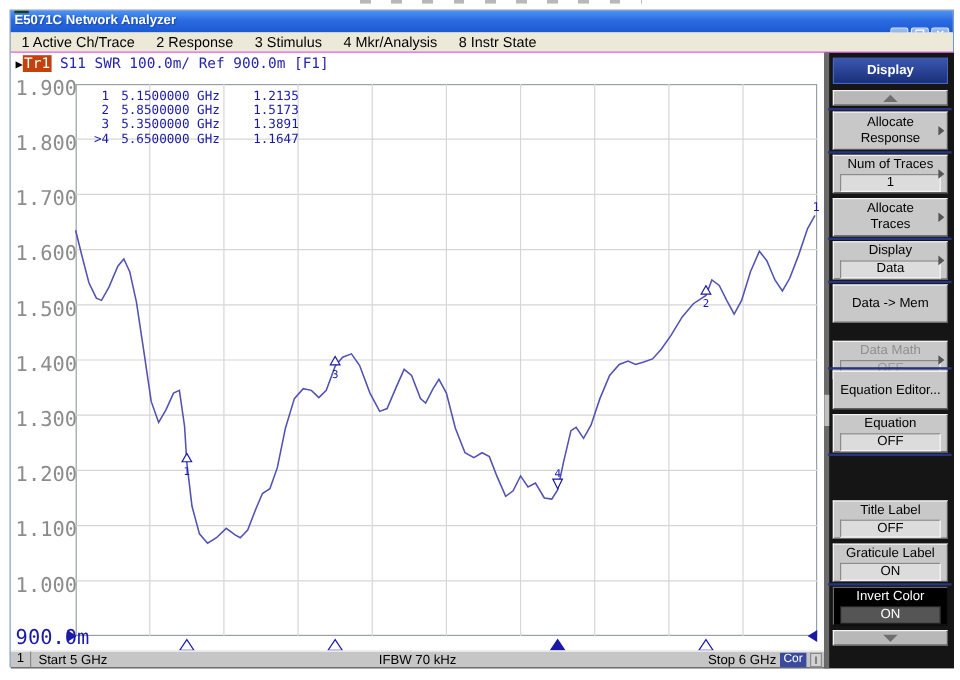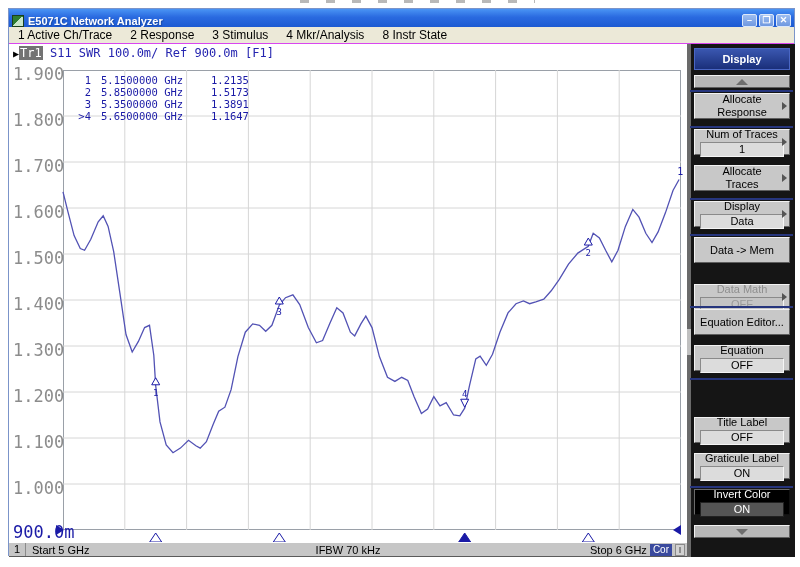--- a/index.html
+++ b/index.html
@@ -8,40 +8,40 @@
 
   .top-frag { position:absolute; left:300px; top:0; width:235px; height:3px;
     background:repeating-linear-gradient(90deg,#9a9a9a 0 9px, transparent 9px 26px); opacity:.7; }
 
   .win { position:absolute; left:8px; top:8px; width:787px; height:548px;
     border:1px solid #7b94c9; background:#ece9d8; }
 
   
   .titlebar { position:absolute; left:0; top:0; width:100%; height:18px;
     background:linear-gradient(180deg,#4a94f4 0%, #2a6ae0 45%, #1c5ad2 100%);
-    display:flex; align-items:flex-end; padding:0 3px; }
+    display:flex; align-items:flex-start; padding:0 3px;flex-direction:column; }
   .appicon { width:12px; height:12px; margin-right:4px;
     background:linear-gradient(135deg,#2e7d32 0 50%, #c8e6c9 50% 100%); border:1px solid #1b3f1d; }
   .title-text { color:#ffffff; font-size:11px; font-weight:bold; text-shadow:1px 1px 1px #1a4aa8; }
   .winbtns { margin-left:auto; display:flex; gap:2px; }
   .wbtn { width:15px; height:13px; background:linear-gradient(180deg,#9dbdf0,#6f98e0);
     border:1px solid #dce8fa; border-radius:2px; color:#fff; font-size:9px; line-height:11px;
     text-align:center; font-weight:bold; }
 
   
   .menubar { position:absolute; left:0; top:18px; width:100%; height:17px; background:#ece9d8;
     border-bottom:1px solid #d946ef; display:flex; align-items:center; font-size:12px; color:#000; }
   .menu-item { padding:0 9px; }
 
   
   .graph { position:absolute; left:0; top:35px; width:678px; height:498px; background:#ffffff; }
   .trace-hdr { position:absolute; left:4px; top:2px; font-family:"DejaVu Sans Mono", monospace;
     font-size:12px; color:#2525b0; white-space:pre; }
   .trace-hdr .arr { color:#000; font-size:10px; }
-  .trace-hdr .tr1 { background:#737373; color:#ffffff; padding:0 1px; }
+  .trace-hdr .tr1 { background:#c2410c; color:#ffffff; padding:0 1px; }
 
   .plot-border { position:absolute; left:54px; top:26px; width:618px; height:460px;
     border:1px solid #9aa0a8; }
   #plot-svg { position:absolute; left:54px; top:26px; width:618px; height:474px; overflow:visible; }
 
   .ylab { position:absolute; left:4px; width:46px; text-align:right;
     font-family:"DejaVu Sans Mono", monospace; font-size:17px; color:#8c8c8c; }
   .ylab.ref { color:#1a1aa6; }
   .ref-tri-left { position:absolute; left:47px; top:481px; width:0; height:0;
     border-left:8px solid #1a1aa6; border-top:5px solid transparent; border-bottom:5px solid transparent; }
@@ -64,21 +64,21 @@
   .sb-ifbw { position:absolute; left:0; width:100%; text-align:center; }
   .sb-right { margin-left:auto; display:flex; align-items:center; gap:3px; padding-right:2px; z-index:1; }
   .cor-badge { background:#3a4a9e; color:#fff; padding:0 3px; font-size:10px; line-height:12px; }
   .excl-box { width:10px; text-align:center; background:#d2d2d2; border:1px solid #8a8a8a;
     font-size:9px; line-height:10px; color:#333; }
 
   
   .sidebar { position:absolute; left:678px; top:35px; width:108px; height:513px; background:#151515; }
   .sb-scrollstrip { position:absolute; left:0; top:0; width:4px; height:100%; background:#6a6a6a; }
   .sb-thumb { position:absolute; left:0; top:285px; width:4px; height:26px; background:#c0c0c0; }
-  .sk { position:absolute; left:7px; width:96px; height:26px; background:#c8c8c8;
+  .sk { position:absolute; left:7px; width:96px; height:32px; background:#c8c8c8;
     border-top:1px solid #f2f2f2; border-left:1px solid #f2f2f2;
     border-right:1px solid #5e5e5e; border-bottom:1px solid #5e5e5e;
     display:flex; flex-direction:column; align-items:center; justify-content:center;
     font-size:11px; color:#000; text-align:center; line-height:13px; }
   .sk-header { height:22px; background:linear-gradient(180deg,#3a57b0,#1a2f7a); color:#fff;
     border:1px solid #4a66c4; font-weight:bold; }
   .sk-scroll { height:13px; background:#b8b8b8; }
   .tri-up { width:0; height:0; border-bottom:6px solid #6e6e6e;
     border-left:6px solid transparent; border-right:6px solid transparent; }
   .tri-down { width:0; height:0; border-top:6px solid #6e6e6e;

